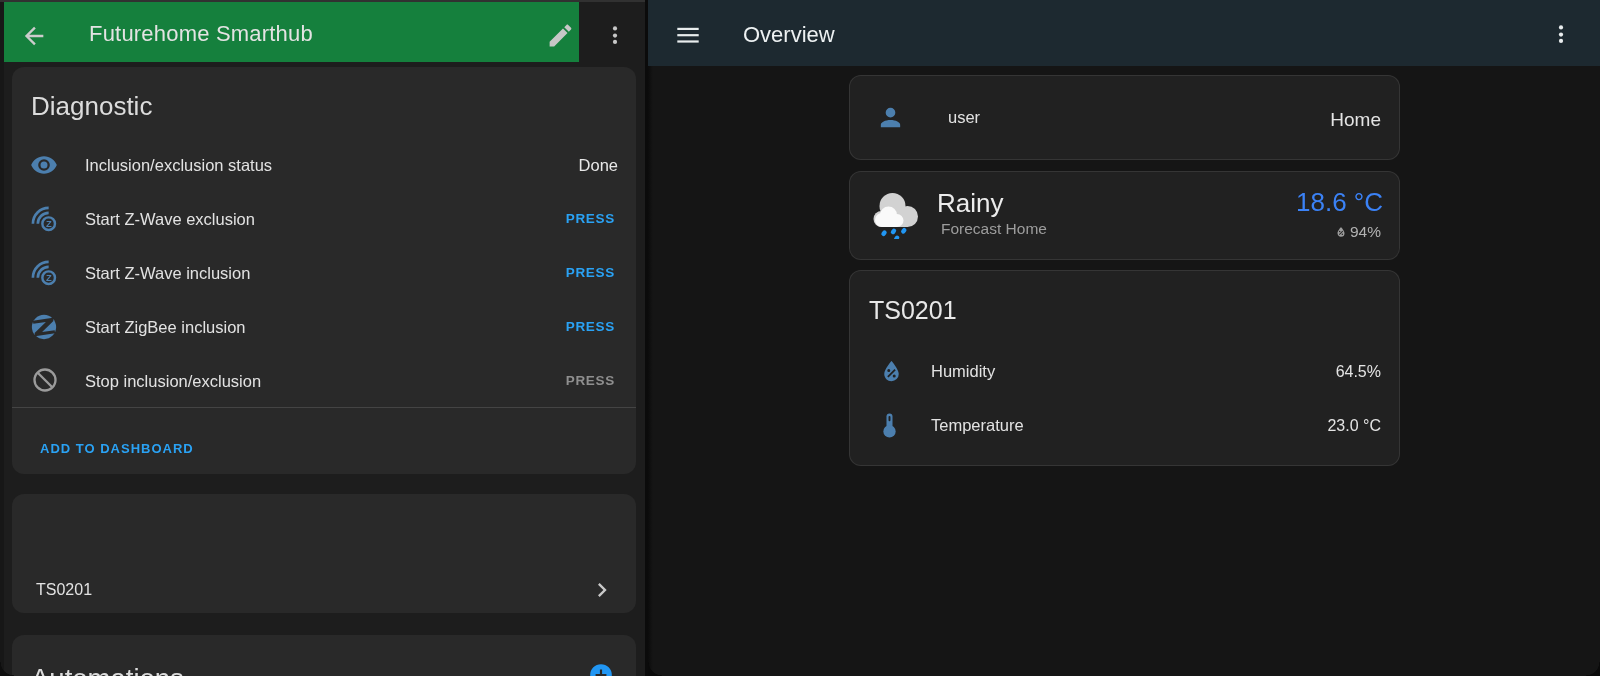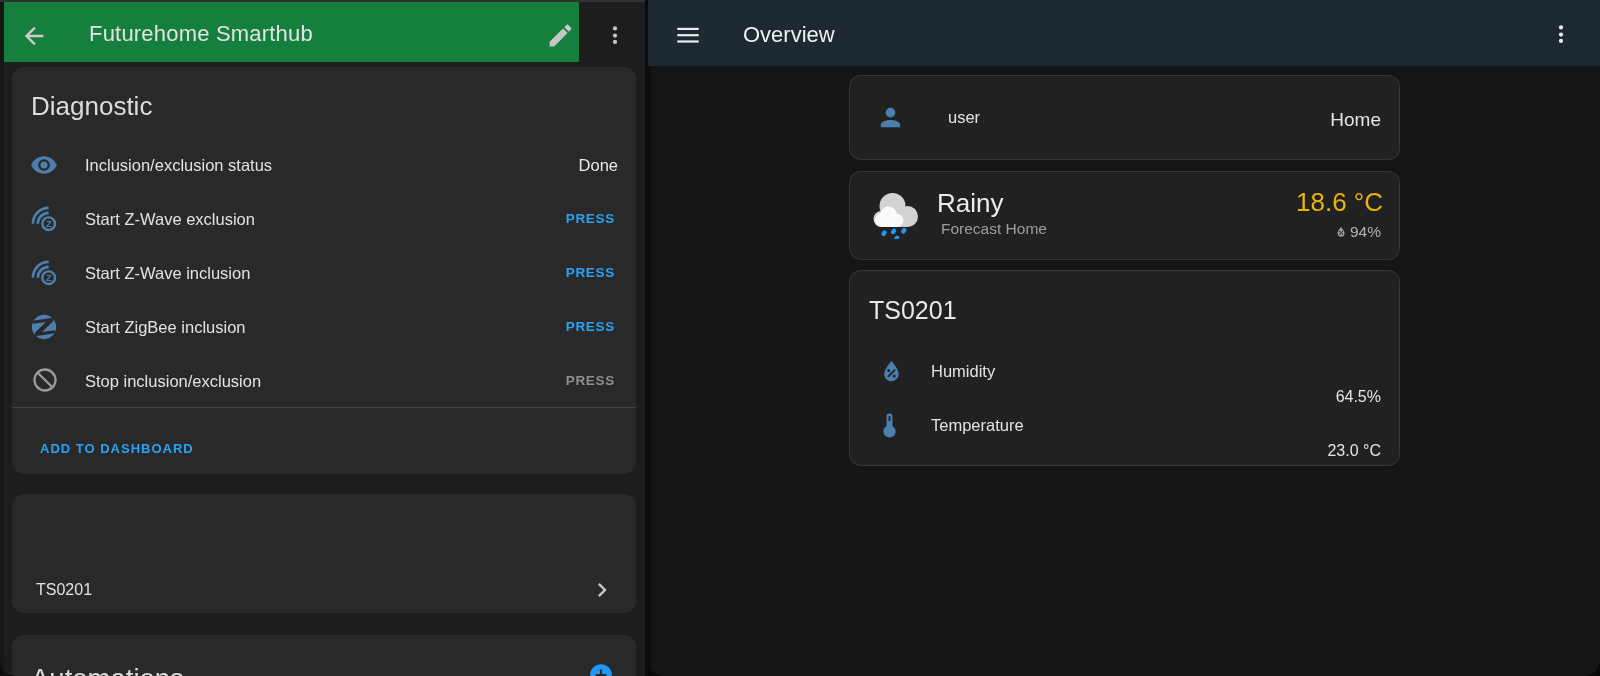--- a/index.html
+++ b/index.html
@@ -28,21 +28,21 @@
 #rbar{position:absolute;left:0;top:0;width:952px;height:66px;background:#1d2930;}
 #rshadow{position:absolute;left:0;top:0;width:5px;height:676px;background:linear-gradient(to right,rgba(0,0,0,0.45),rgba(0,0,0,0));}
 #rbar .title{position:absolute;left:95px;top:22px;font-size:22px;color:#edf1f2;}
 .rcard{position:absolute;left:201px;width:551px;background:#212121;border:1px solid rgba(255,255,255,0.09);border-radius:12px;box-sizing:border-box;}
 #rcard1{top:75px;height:85px;}
 #rcard2{top:171px;height:89px;}
 #rcard3{top:270px;height:196px;}
 .rrow{position:absolute;left:0;width:549px;height:54px;}
 .rrow .icon{position:absolute;}
 .rrow .lbl{position:absolute;left:81px;top:6px;font-size:16.5px;color:#e2e2e2;}
-.rrow .val{position:absolute;right:18px;top:7px;font-size:16px;color:#e4e4e4;margin-top:25px;}
+.rrow .val{position:absolute;right:18px;top:7px;font-size:16px;color:#e4e4e4;}
 </style>
 </head>
 <body>
 <div id="page" style="position:absolute;left:0;top:0;width:1600px;height:676px;will-change:transform;transform:translateZ(0);">
 
 <div id="left">
   <div id="ltopstrip"></div>
   <div id="lbar">
     <svg class="abs" style="left:16px;top:20px" width="28" height="28" viewBox="0 0 24 24">
           <path fill="#cccccc" d="M20,11V13H8L13.5,18.5L12.08,19.92L4.16,12L12.08,4.08L13.5,5.5L8,11H20Z"></path>
@@ -182,21 +182,21 @@
       </g>
       <g fill="#2196f3">
         <rect x="10.8" y="39.2" width="4.4" height="6" rx="2.2" transform="rotate(38 13 42.2)"></rect>
         <rect x="20.3" y="37.4" width="4.4" height="6" rx="2.2" transform="rotate(38 22.5 40.4)"></rect>
         <rect x="30.6" y="36.8" width="4.4" height="6" rx="2.2" transform="rotate(38 32.8 39.8)"></rect>
         <rect x="23.6" y="44.4" width="4.2" height="5.6" rx="2.1" transform="rotate(38 25.7 47.2)"></rect>
       </g>
     </svg>
     <div class="abs" style="left:87px;top:16px;font-size:26px;color:#ececec;">Rainy</div>
     <div class="abs" style="left:91px;top:48px;font-size:15.5px;color:#9d9d9d;">Forecast Home</div>
-    <div class="abs" style="right:16px;top:15px;font-size:26px;color:#eab308;text-align:center;">18.6 °C</div>
+    <div class="abs" style="right:16px;top:15px;font-size:26px;color:#3b82f6;text-align:center;">18.6 °C</div>
     <div class="abs" style="right:18px;top:51px;font-size:15.5px;color:#b2b2b2;">
       <svg width="14" height="14" viewBox="0 0 24 24" style="vertical-align:-2px;margin-right:2px;">
             <path fill="#9d9d9d" fill-rule="evenodd" d="M12,3.25C12,3.25 6,10 6,14C6,17.32 8.69,20 12,20A6,6 0 0,0 18,14C18,10 12,3.25 12,3.25M14.47,9.97L15.53,11.03L9.53,17.03L8.47,15.97M9.75,10A1.25,1.25 0 0,1 11,11.25A1.25,1.25 0 0,1 9.75,12.5A1.25,1.25 0 0,1 8.5,11.25A1.25,1.25 0 0,1 9.75,10M14.25,14.5A1.25,1.25 0 0,1 15.5,15.75A1.25,1.25 0 0,1 14.25,17A1.25,1.25 0 0,1 13,15.75A1.25,1.25 0 0,1 14.25,14.5Z"></path>
           </svg>94%</div>
   </div>
 
   <div class="rcard" id="rcard3">
     <div class="abs" style="left:19px;top:25px;font-size:25px;color:#e8e8e8;">TS0201</div>
     <div class="rrow" style="top:85px;">
       <svg class="icon" width="29" height="29" viewBox="0 0 24 24" style="left:27px;top:1px;">

